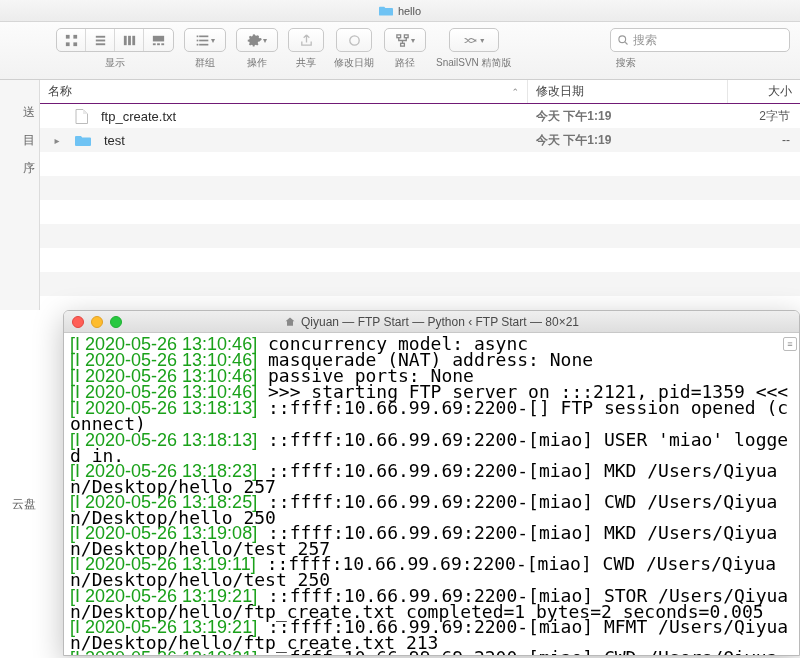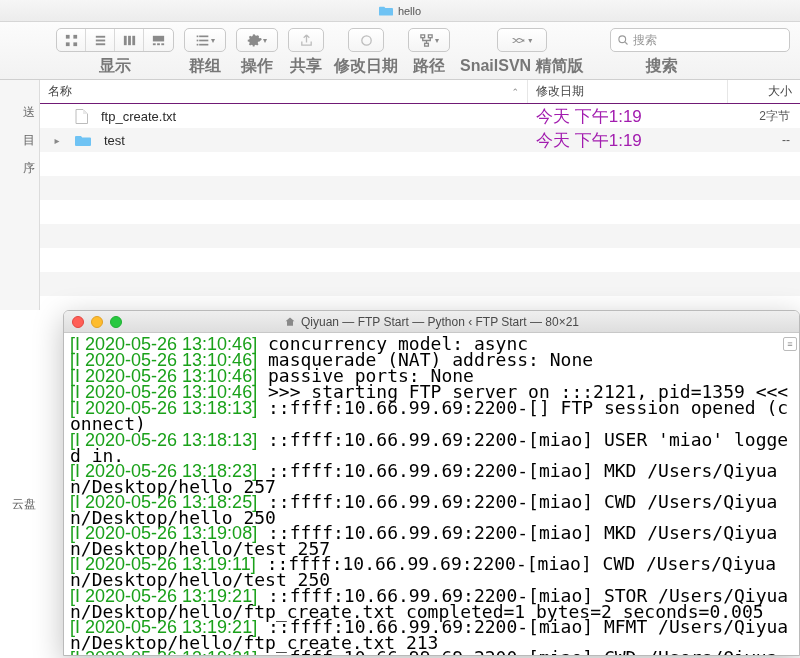--- a/index.html
+++ b/index.html
@@ -11,21 +11,21 @@
 .f-title { height: 22px; background: linear-gradient(#f6f6f6,#ececec); border-bottom: 1px solid #d6d6d6; display: flex; align-items: center; justify-content: center; font-size: 11px; color: #555; }
 .f-title .folder-ico { width: 14px; height: 11px; margin-right: 5px; }
 .folder-ico svg { display:block; }
 
 .f-toolbar { height: 58px; background: linear-gradient(#fcfcfc,#f2f2f2); border-bottom: 1px solid #cfcfcf; display:flex; align-items:flex-start; padding: 6px 10px 0 56px; gap: 10px; }
 .tb-seg { display:flex; flex-direction:column; align-items:center; }
 .tb-row { display:flex; border:1px solid #c9c9c9; border-radius:5px; background:linear-gradient(#fff,#f5f5f5); height:24px; }
 .tb-btn { width:29px; display:flex; align-items:center; justify-content:center; border-right:1px solid #d9d9d9; color:#6f6f6f; }
 .tb-btn:last-child { border-right:none; }
 .tb-single { width:40px; }
-.tb-label { font-size:16px; color:#777; margin-top:4px;font-weight:bold; }
+.tb-label { font-size:10px; color:#777; margin-top:4px; }
 .search-wrap { flex:1; display:flex; flex-direction:column; align-items:flex-end; }
 .search-box { width:180px; height:24px; border:1px solid #c9c9c9; border-radius:5px; background:#fff; display:flex; align-items:center; padding:0 6px; gap:4px; color:#9a9a9a; font-size:12px; }
 .search-box svg { width:12px; height:12px; }
 
 .f-body { display:flex; height: calc(100% - 80px); }
 .sidebar { width:40px; background:#f6f6f6; border-right:1px solid #dcdcdc; padding-top:18px; font-size:12px; color:#666; }
 .sidebar .sb-item { height:28px; display:flex; align-items:center; justify-content:flex-end; padding-right:4px; }
 
 .main { flex:1; }
 .cols-head { height:24px; border-bottom:1px solid #701a75; display:flex; font-size:12px; color:#444; background:#fff; }
@@ -33,21 +33,21 @@
 .ch-name { flex:1; justify-content:space-between; }
 .ch-name .sort-caret { color:#888; font-size:9px; }
 .ch-mod { width:200px; }
 .ch-size { width:72px; justify-content:flex-end; border-right:none; }
 
 .rows { font-size:13px; color:#2b2b2b; }
 .row { height:24px; display:flex; align-items:center; }
 .row:nth-child(even){ background:#f5f5f5; }
 .stripes .row.empty:nth-child(even){ background:#f5f5f5; }
 .cell-name { flex:1; display:flex; align-items:center; padding-left:12px; gap:13px; }
-.cell-mod { width:200px; padding:0 8px; color:#a21caf; font-size:17px; }
+.cell-mod { width:200px; padding:0 8px; color:#737373; font-size:12px;font-weight:bold; }
 .cell-size { width:72px; text-align:right; padding-right:10px; color:#555; font-size:12px; }
 .dis-tri { width:10px; color:#888; font-size:10px; text-align:center; }
 
 
 .term { position:absolute; left:63px; top:310px; width:737px; height:346px; border:1px solid #bababa; border-radius:6px 6px 0 0; background:#fff; box-shadow:0 8px 30px rgba(0,0,0,.25); overflow:hidden; }
 .t-title { height:22px; background:linear-gradient(#efefef,#dedede); border-bottom:1px solid #c8c8c8; display:flex; align-items:center; position:relative; }
 .traffic { position:absolute; left:8px; top:5px; display:flex; gap:7px; }
 .tl { width:12px; height:12px; border-radius:50%; }
 .tl.r { background:#ff5f57; border:0.5px solid #e24640; }
 .tl.y { background:#febc2e; border:0.5px solid #e1a125; }

